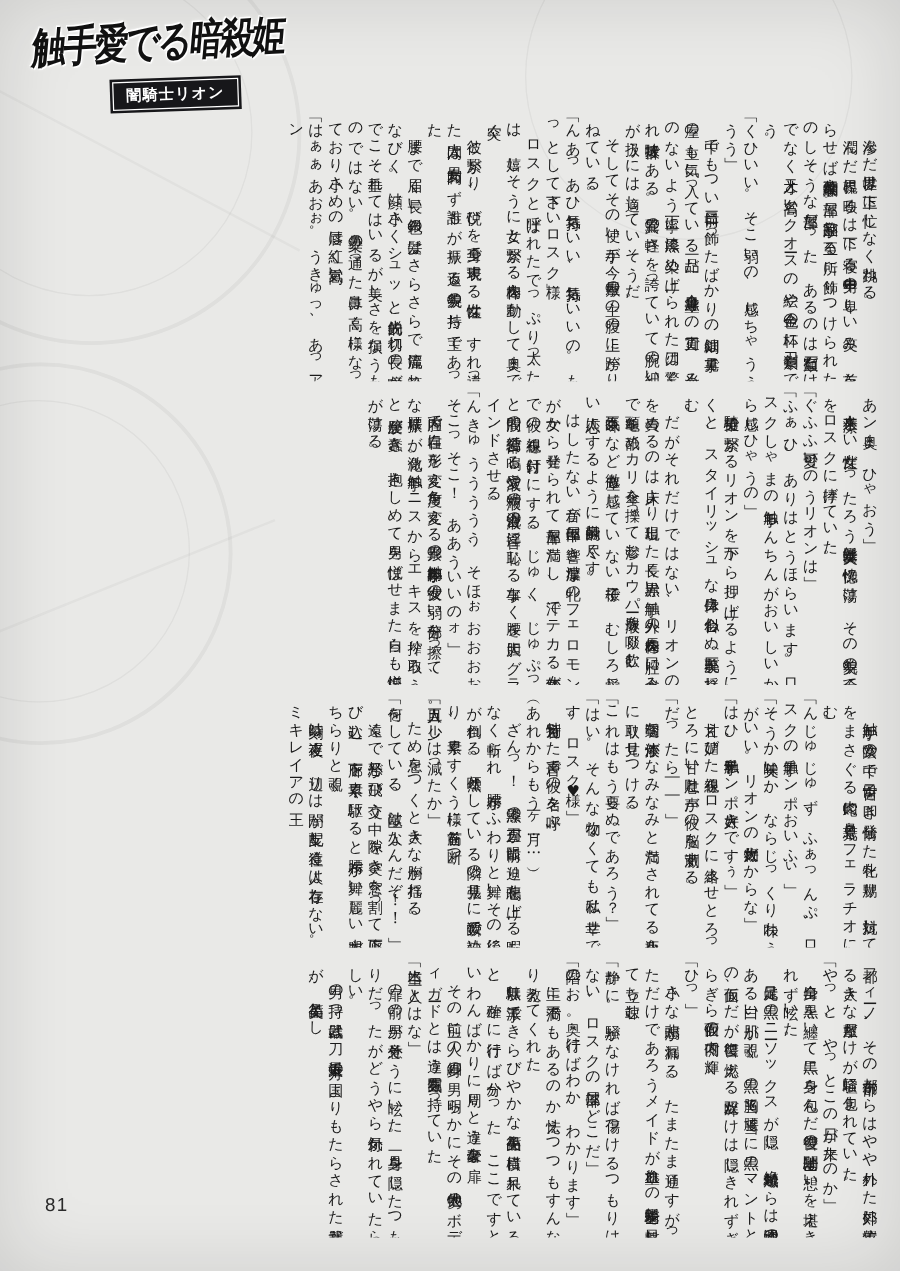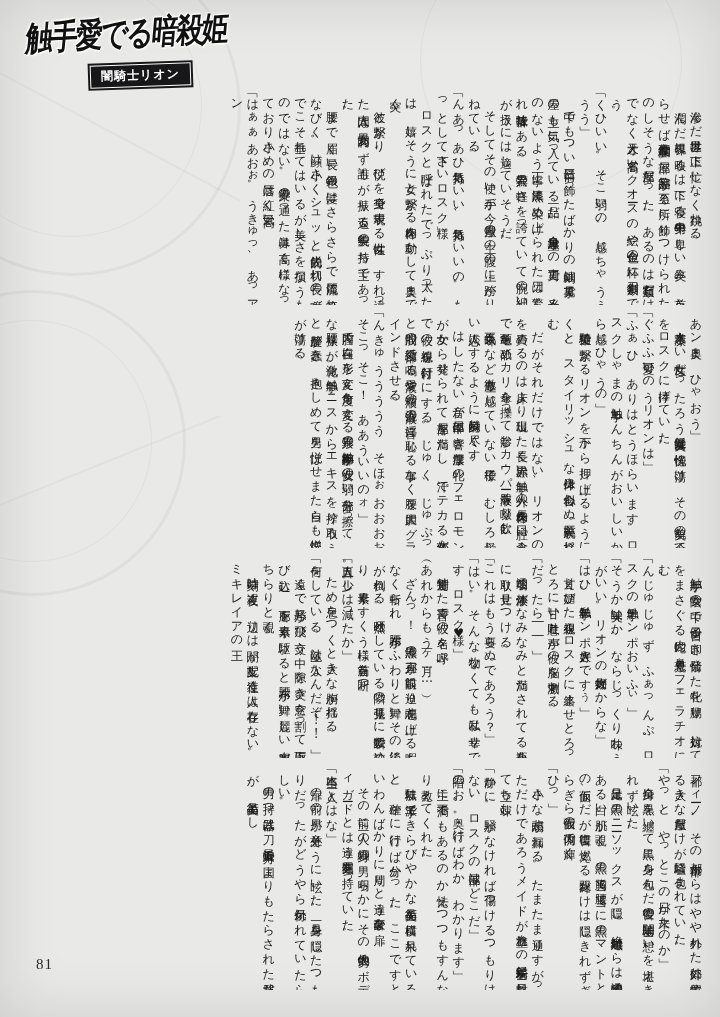--- a/index.html
+++ b/index.html
@@ -50,21 +50,21 @@
     text-align:justify;
     color:#1a1a1a;
   }
   .b1{left:33px;top:90px;width:670px;height:215px;}
   .b2{left:33px;top:310px;width:670px;height:238px;}
   .b3{left:33px;top:556px;width:670px;height:202px;}
   .b4{left:33px;top:766px;width:670px;height:224px;}
   .pagenum{
     position:absolute;left:36px;top:956px;
     font-size:15px;letter-spacing:1px;color:#2a2a2a;
-    font-family:Liberation Serif, serif;
+    font-family:Liberation Sans, sans-serif;
   }
 </style>
 </head>
 <body>
 
 <div class="page">
 
   <div class="wm" style="left:-95px;top:-60px;width:330px;height:330px;"></div>
   <div class="wm inner" style="left:-60px;top:-25px;width:260px;height:260px;"></div>
   <div class="wm" style="left:-120px;top:290px;width:300px;height:300px;"></div>

